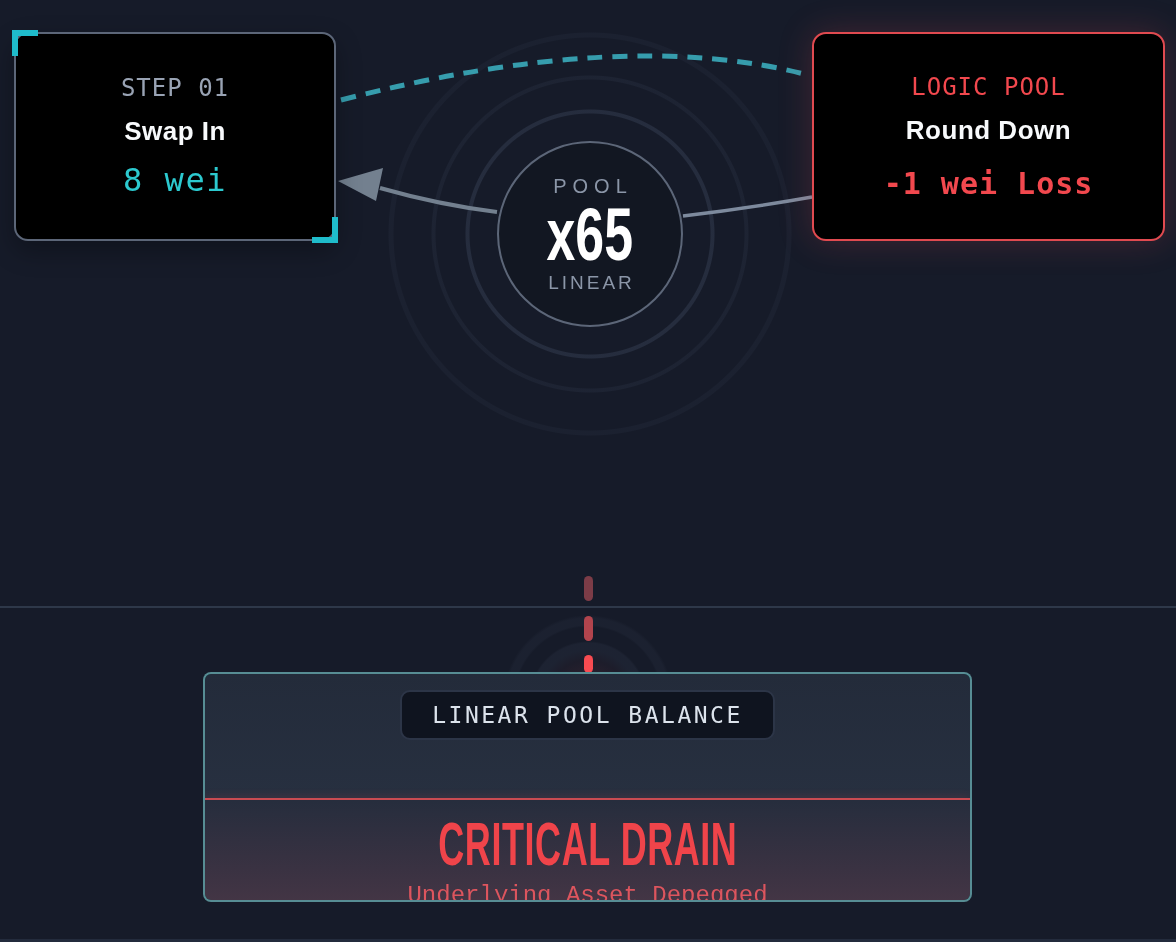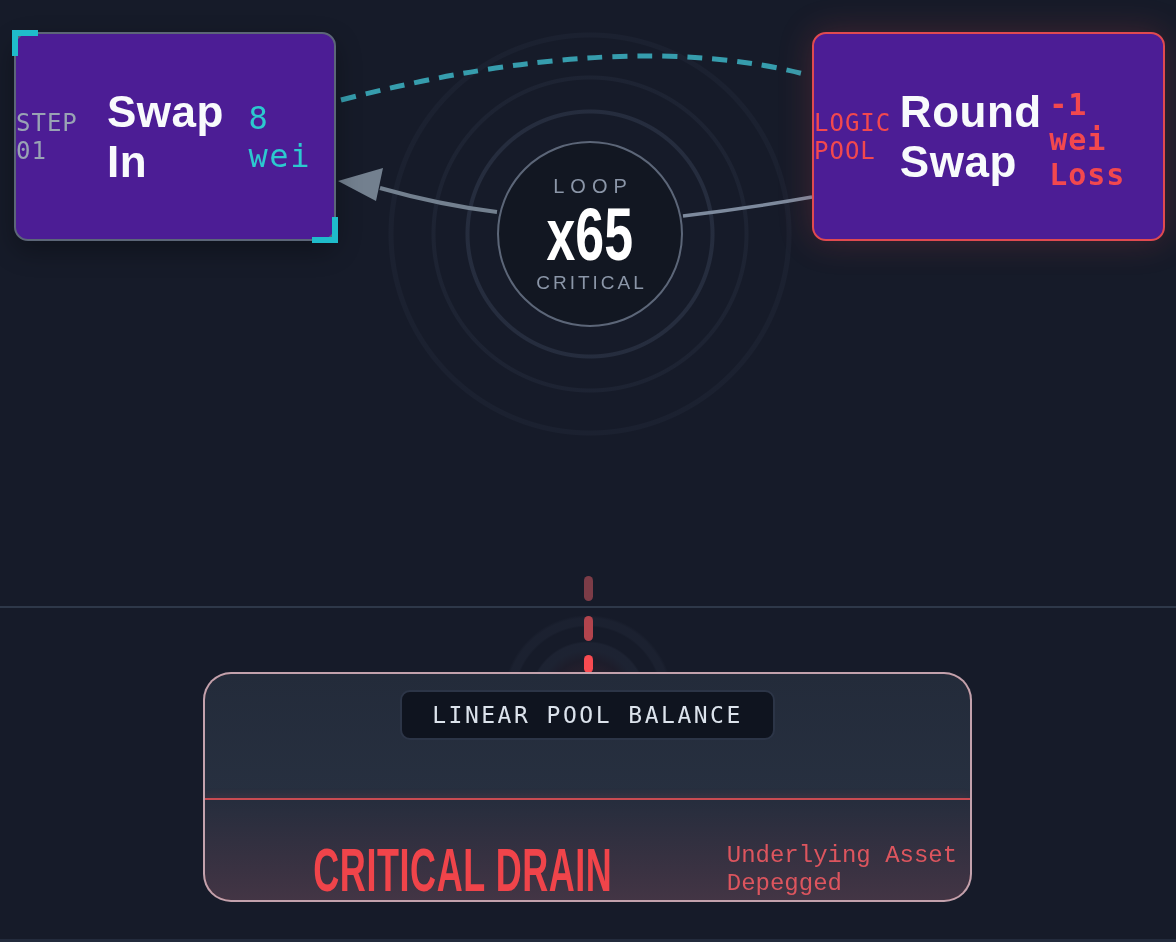--- a/index.html
+++ b/index.html
@@ -37,29 +37,29 @@
 
   
   .page-divider { position:absolute; left:0; top:606px; width:1176px; height:2px; background:#2e3849; z-index:1; }
   .bottom-hairline { position:absolute; left:0; top:939px; width:1176px; height:3px; background:#232b3c; z-index:1; }
 
   .connectors { position:absolute; left:0; top:0; z-index:2; pointer-events:none; }
 
   
   .card {
     position:absolute; top:32px; height:209px;
-    background:#4c1d95; border-radius:14px; z-index:3;
-    display:flex; flex-direction:row; align-items:center; justify-content:center; gap:2px;
+    background:#000000; border-radius:14px; z-index:3;
+    display:flex; flex-direction:column; align-items:center; justify-content:center; gap:14px;
   }
   .card--step { left:14px; width:322px; border:2px solid #5c6678; box-shadow:0 10px 26px rgba(0,0,0,0.30); }
   .card--flaw { left:812px; width:353px; border:2px solid #e04a50; box-shadow:0 0 34px rgba(224,74,80,0.22); }
 
   .card-eyebrow { font-family:"DejaVu Sans Mono", monospace; font-size:24px; letter-spacing:1px; color:#99a3b4; }
   .card--flaw .card-eyebrow { color:#f2484e; }
-  .card-title { font-size:44px; font-weight:bold; color:#f8fafc; letter-spacing:0.5px; }
+  .card-title { font-size:26px; font-weight:bold; color:#f8fafc; letter-spacing:0.5px; }
   .card-value { font-family:"DejaVu Sans Mono", monospace; font-size:32px; letter-spacing:1.5px; color:#2cc9cf; }
   .card--flaw .card-value { color:#f2484e; font-weight:bold; font-size:30px; letter-spacing:1px;margin-top:6px; }
 
   .bracket { position:absolute; width:26px; height:26px; z-index:4; }
   .bracket-tl { left:-4px; top:-4px; border-left:6px solid #1fbccb; border-top:6px solid #1fbccb; }
   .bracket-br { right:-4px; bottom:-4px; border-right:6px solid #1fbccb; border-bottom:6px solid #1fbccb; }
 
   
   .loop-badge {
     position:absolute; left:497px; top:141px; width:186px; height:186px;
@@ -67,37 +67,37 @@
     display:flex; flex-direction:column; align-items:center; justify-content:center; gap:8px;
   }
   .loop-label { font-size:20px; letter-spacing:6px; margin-right:-6px; color:#8b96a8; line-height:23px; }
   .loop-count { font-size:74px; font-weight:bold; color:#ffffff; line-height:58px;
                 display:inline-block; transform:scaleX(0.70); white-space:nowrap; }
   .loop-sub { font-size:19px; letter-spacing:3px; margin-right:-3px; color:#8b96a8; line-height:22px; }
 
   
   .pool-panel {
     position:absolute; left:203px; top:672px; width:769px; height:230px; z-index:3;
-    border:2px solid rgba(148,160,180,0.55); border-radius:28px; overflow:hidden;
-    background:#fca5a5;
+    border:2px solid rgba(148,160,180,0.55); border-radius:8px; overflow:hidden;
+    background:#0f766e;
   }
   .pool-header { height:124px; background:linear-gradient(180deg,#232b3a 0%,#273040 100%);
                  display:flex; justify-content:center; }
   .pool-pill {
     margin-top:16px; height:50px; padding:0 30px;
     background:#0f141f; border:2px solid #2c3547; border-radius:10px;
     display:flex; align-items:center;
     font-family:"DejaVu Sans Mono", monospace; font-size:23px; letter-spacing:2.5px; color:#dce3ec;
     white-space:nowrap;
   }
   .pool-divider { height:2px; background:#c94b52; box-shadow:0 0 8px rgba(230,70,80,0.45); }
   .pool-status {
     height:127px; padding-top:12px; gap:6px;
     background:linear-gradient(180deg,#262d3d 0%,#3a3242 55%,#4b3847 100%);
-    display:flex; align-items:center;
+    display:flex; flex-direction:column; align-items:center;
   }
   .status-title { font-size:62px; font-weight:bold; letter-spacing:1px; color:#f0444a;
                   line-height:64px; display:inline-block; transform:scaleX(0.58); white-space:nowrap; }
   .status-sub { font-family:Liberation Mono, monospace; font-size:24px; color:#dd555e; line-height:28px; }
 </style>
 </head>
 <body>
 
 <div style="position:absolute;inset:0;">
 
@@ -123,28 +123,28 @@
   <div class="card card--step">
     <div class="bracket bracket-tl"></div>
     <div class="bracket bracket-br"></div>
     <div class="card-eyebrow">STEP 01</div>
     <div class="card-title">Swap In</div>
     <div class="card-value">8 wei</div>
   </div>
 
   <div class="card card--flaw">
     <div class="card-eyebrow">LOGIC POOL</div>
-    <div class="card-title">Round Swap</div>
+    <div class="card-title">Round Down</div>
     <div class="card-value">-1 wei Loss</div>
   </div>
 
   <div class="loop-badge">
-    <div class="loop-label">LOOP</div>
+    <div class="loop-label">POOL</div>
     <div class="loop-count">x65</div>
-    <div class="loop-sub">CRITICAL</div>
+    <div class="loop-sub">LINEAR</div>
   </div>
 
   <div class="pool-panel">
     <div class="pool-header">
       <div class="pool-pill">LINEAR POOL BALANCE</div>
     </div>
     <div class="pool-divider"></div>
     <div class="pool-status">
       <div class="status-title">CRITICAL DRAIN</div>
       <div class="status-sub">Underlying Asset Depegged</div>

